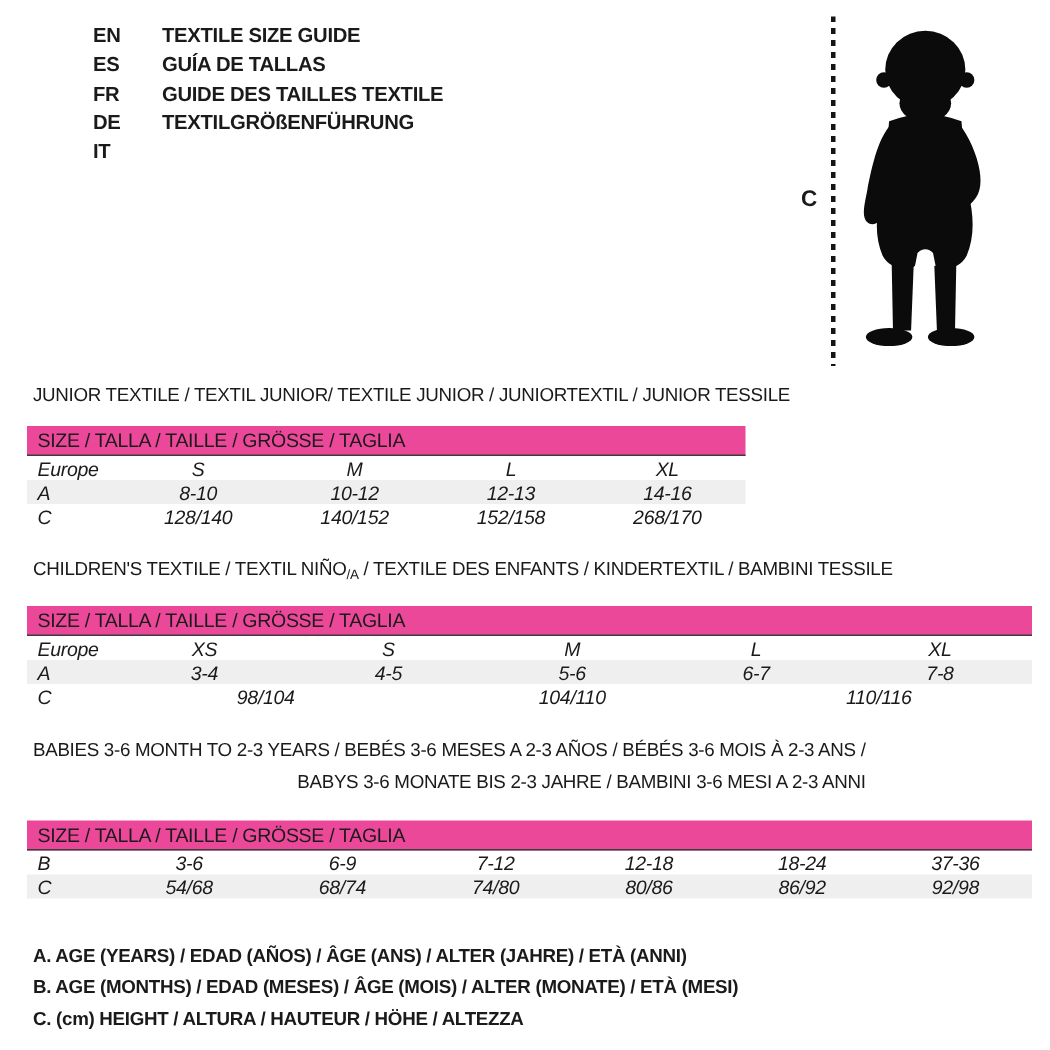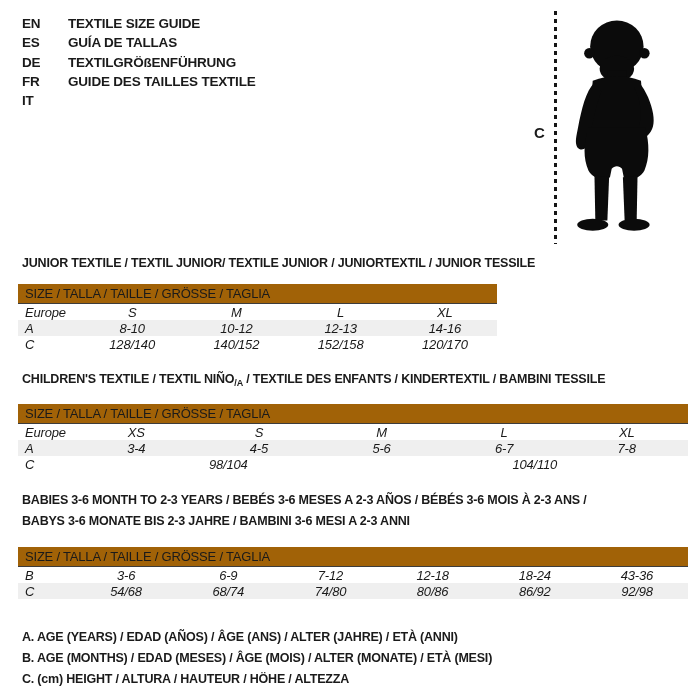--- a/index.html
+++ b/index.html
@@ -5,45 +5,45 @@
   html,body{margin:0;padding:0;}
   body{
     width:700px;height:700px;background:#ffffff;position:relative;overflow:hidden;
     font-family:"Liberation Sans", sans-serif;color:#1a1a1a;
     -webkit-font-smoothing:antialiased;
   }
   .abs{position:absolute;}
 
   
   .lang-list{left:22px;top:14px;line-height:19.3px;font-size:13.5px;font-weight:700;letter-spacing:-0.2px;}
-  .lang-row{display:flex;}
+  .lang-row{display:flex;margin-left:40px;}
   .lang-code{width:46px;}
 
   
   .c-label{left:534px;top:124px;font-size:15px;font-weight:700;}
   .measure-line{
     left:554px;top:11px;width:3px;height:233px;
     background:repeating-linear-gradient(to bottom,#151515 0 4px,transparent 4px 8px);
   }
   .silhouette{left:560px;top:6px;}
 
   
-  .tbl-title{left:22px;font-size:12.5px;font-weight:700;letter-spacing:-0.2px;white-space:nowrap;}
+  .tbl-title{left:22px;font-size:12.5px;font-weight:400;letter-spacing:-0.2px;white-space:nowrap;}
   .tbl-title .subscr{font-size:9px;vertical-align:-3px;}
   .title-junior{top:256px;}
   .title-children{top:372px;}
-  .title-babies{top:490px;line-height:21px;}
+  .title-babies{top:490px;line-height:21px;text-align:right;}
 
   
   .tbl{left:18px;letter-spacing:-0.2px;}
   .tbl-junior{top:284px;width:479px;}
   .tbl-children{top:404px;width:670px;}
   .tbl-babies{top:547px;width:670px;}
   .size-bar{
-    background:#a16207;border-bottom:1.5px solid #3c3c3c;
+    background:#ec4899;border-bottom:1.5px solid #3c3c3c;
     height:19px;line-height:19px;padding-left:7px;font-size:13px;
   }
   .trow{display:flex;height:16px;line-height:18px;font-size:13px;font-style:italic;}
   .trow.shaded{background:#efefef;}
   .lbl{padding-left:7px;box-sizing:border-box;}
   .tbl-junior .lbl{width:62px;}
   .tbl-children .lbl,.tbl-babies .lbl{width:57px;}
   .val{flex:1;text-align:center;}
 
   
@@ -57,26 +57,26 @@
   <div class="abs lang-list">
     <div class="lang-row">
       <span class="lang-code">EN</span>
       <span>TEXTILE SIZE GUIDE</span>
     </div>
     <div class="lang-row">
       <span class="lang-code">ES</span>
       <span>GUÍA DE TALLAS</span>
     </div>
     <div class="lang-row">
+      <span class="lang-code">FR</span>
+      <span>GUIDE DES TAILLES TEXTILE</span>
+    </div>
+    <div class="lang-row">
       <span class="lang-code">DE</span>
       <span>TEXTILGRÖßENFÜHRUNG</span>
-    </div>
-    <div class="lang-row">
-      <span class="lang-code">FR</span>
-      <span>GUIDE DES TAILLES TEXTILE</span>
     </div>
     <div class="lang-row">
       <span class="lang-code">IT</span>
     </div>
   </div>
 
   <span class="abs c-label">C</span>
   <div class="abs measure-line"></div>
   <svg class="abs silhouette" width="112" height="241" viewBox="0 0 130 250" aria-hidden="true">
     <g fill="#0b0b0b">
@@ -111,21 +111,21 @@
       <span class="val">8-10</span>
       <span class="val">10-12</span>
       <span class="val">12-13</span>
       <span class="val">14-16</span>
     </div>
     <div class="trow">
       <span class="lbl">C</span>
       <span class="val">128/140</span>
       <span class="val">140/152</span>
       <span class="val">152/158</span>
-      <span class="val">120/170</span>
+      <span class="val">268/170</span>
     </div>
   </div>
 
   <div class="abs tbl-title title-children">
     <span>CHILDREN'S TEXTILE / TEXTIL NIÑO</span><span class="subscr">/A</span><span> / TEXTILE DES ENFANTS / KINDERTEXTIL / BAMBINI TESSILE</span>
   </div>
   <div class="abs tbl tbl-children">
     <div class="size-bar">SIZE / TALLA / TAILLE / GRÖSSE / TAGLIA</div>
     <div class="trow">
       <span class="lbl">Europe</span>
@@ -140,37 +140,38 @@
       <span class="val">3-4</span>
       <span class="val">4-5</span>
       <span class="val">5-6</span>
       <span class="val">6-7</span>
       <span class="val">7-8</span>
     </div>
     <div class="trow">
       <span class="lbl">C</span>
       <span class="val">98/104</span>
       <span class="val">104/110</span>
+      <span class="val">110/116</span>
     </div>
   </div>
 
   <div class="abs tbl-title title-babies">
     <div>BABIES 3-6 MONTH TO 2-3 YEARS / BEBÉS 3-6 MESES A 2-3 AÑOS / BÉBÉS 3-6 MOIS À 2-3 ANS /</div>
     <div>BABYS 3-6 MONATE BIS 2-3 JAHRE / BAMBINI 3-6 MESI A 2-3 ANNI</div>
   </div>
   <div class="abs tbl tbl-babies">
     <div class="size-bar">SIZE / TALLA / TAILLE / GRÖSSE / TAGLIA</div>
     <div class="trow">
       <span class="lbl">B</span>
       <span class="val">3-6</span>
       <span class="val">6-9</span>
       <span class="val">7-12</span>
       <span class="val">12-18</span>
       <span class="val">18-24</span>
-      <span class="val">43-36</span>
+      <span class="val">37-36</span>
     </div>
     <div class="trow shaded">
       <span class="lbl">C</span>
       <span class="val">54/68</span>
       <span class="val">68/74</span>
       <span class="val">74/80</span>
       <span class="val">80/86</span>
       <span class="val">86/92</span>
       <span class="val">92/98</span>
     </div>

